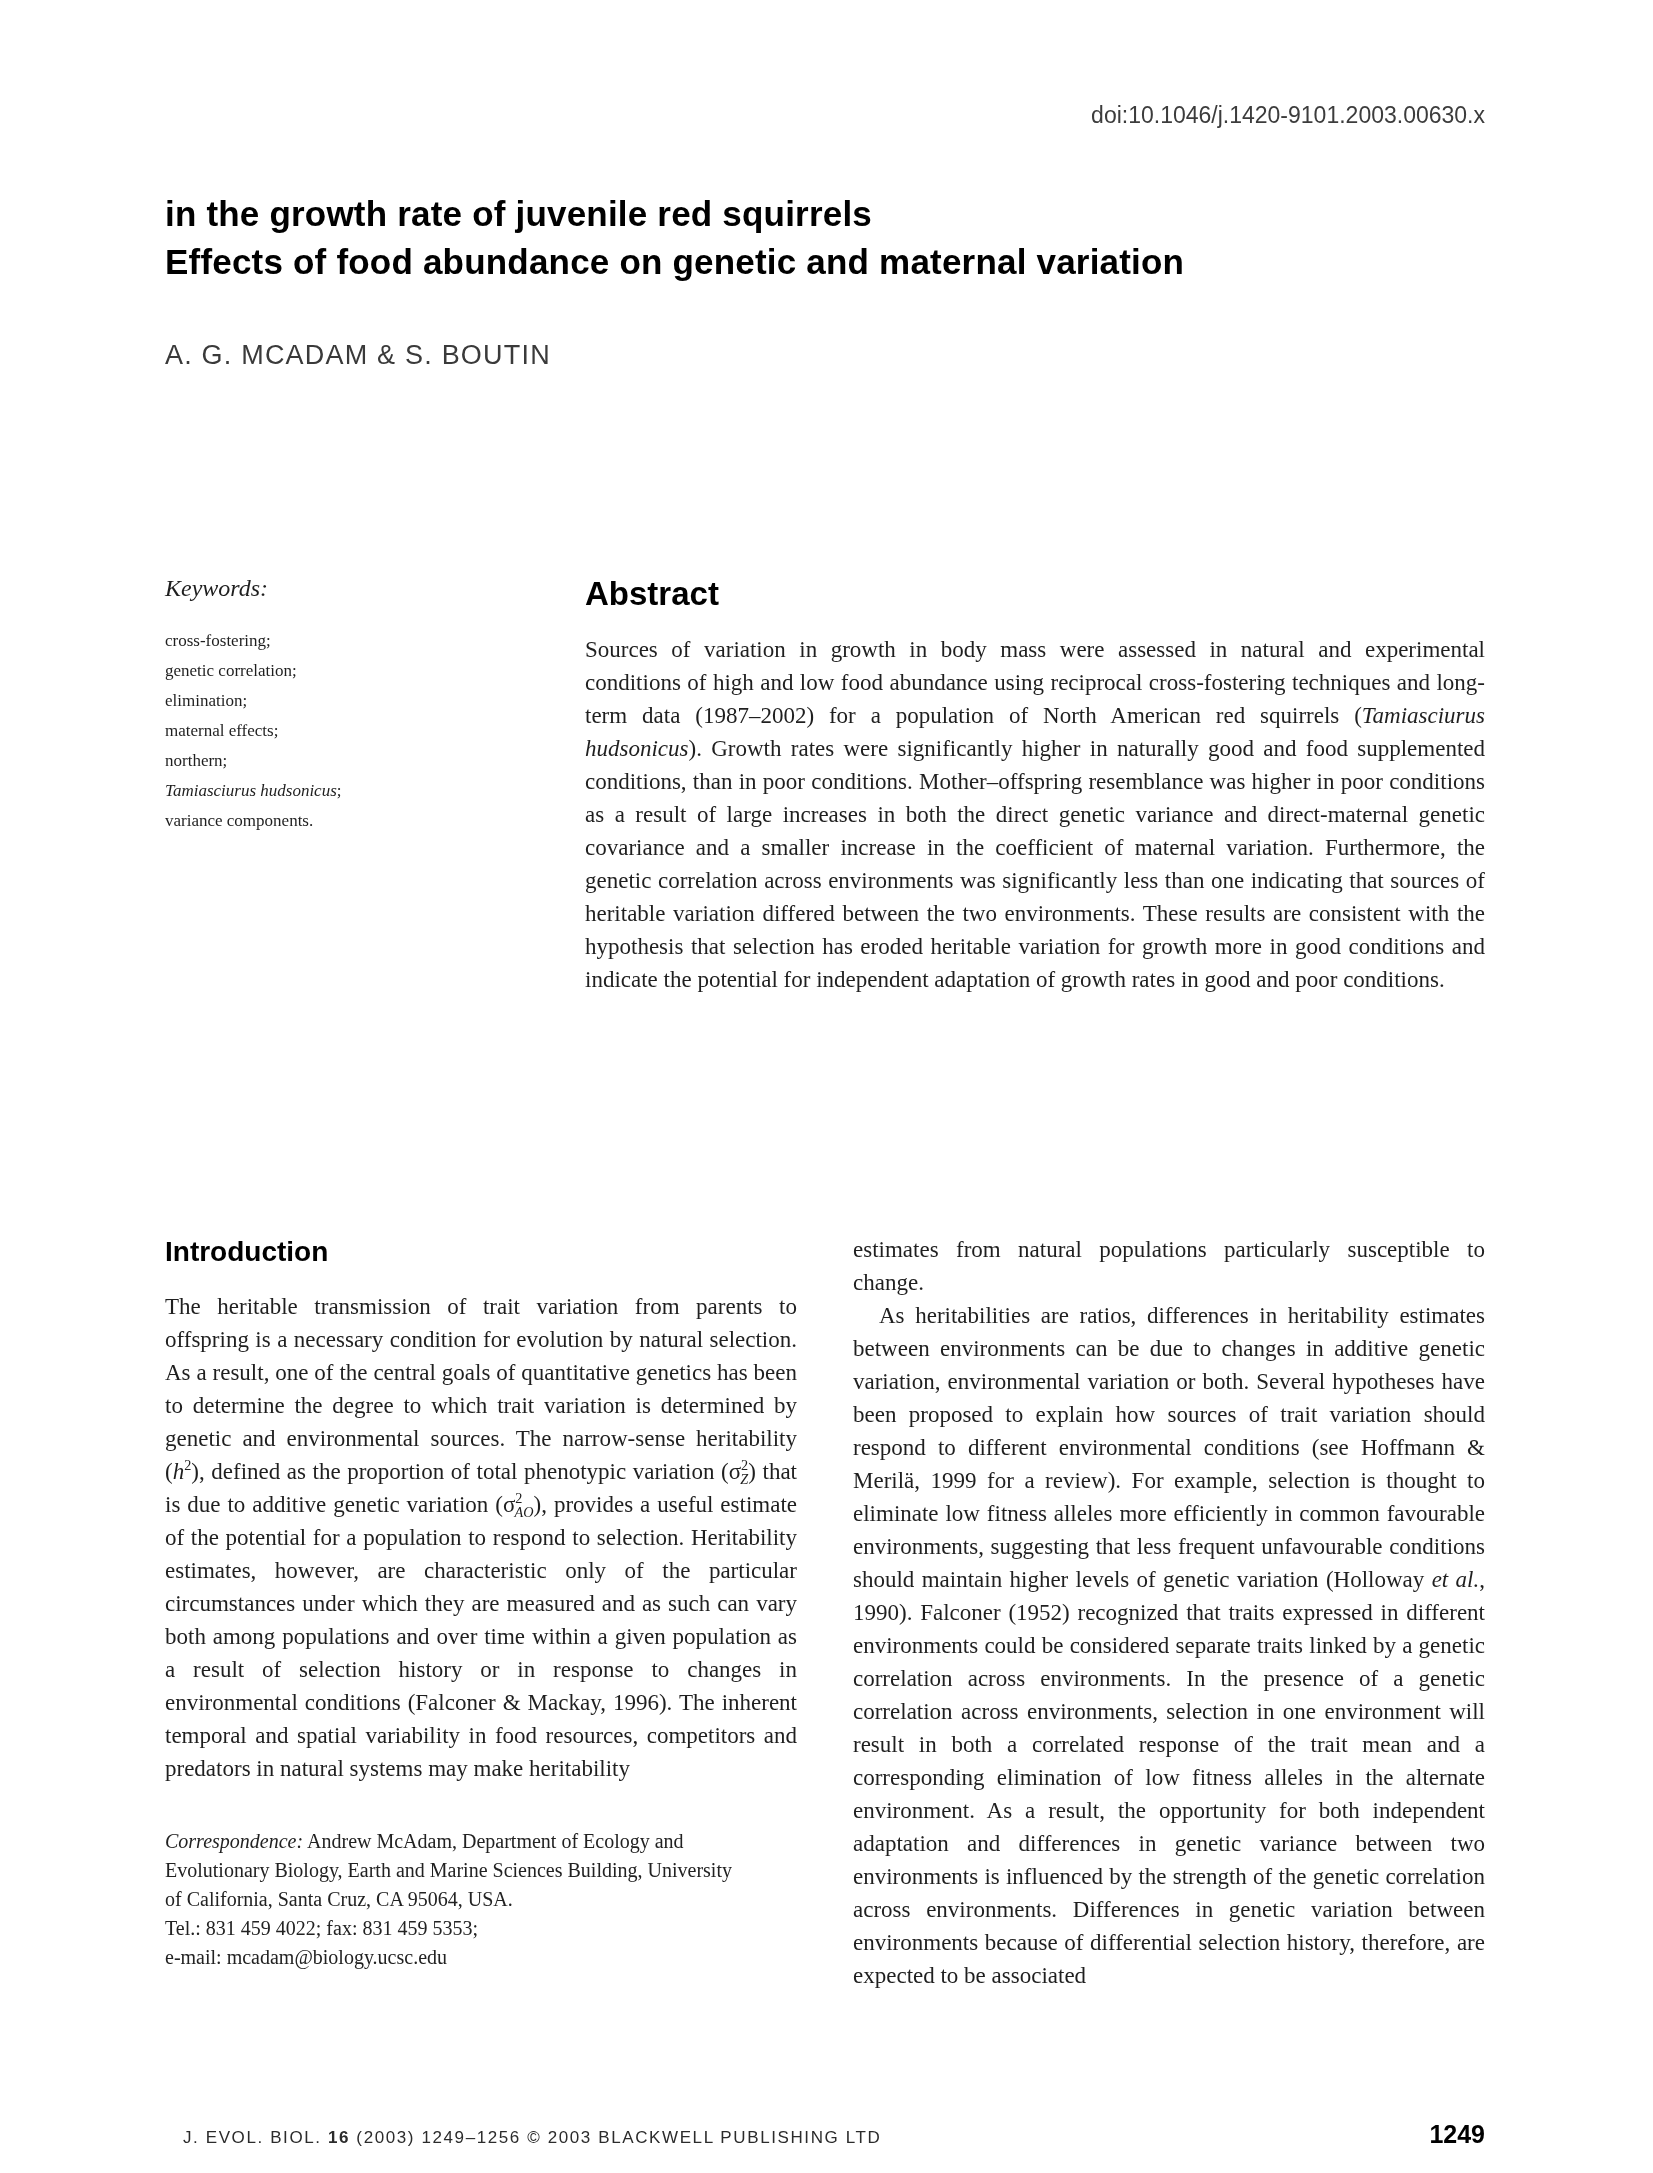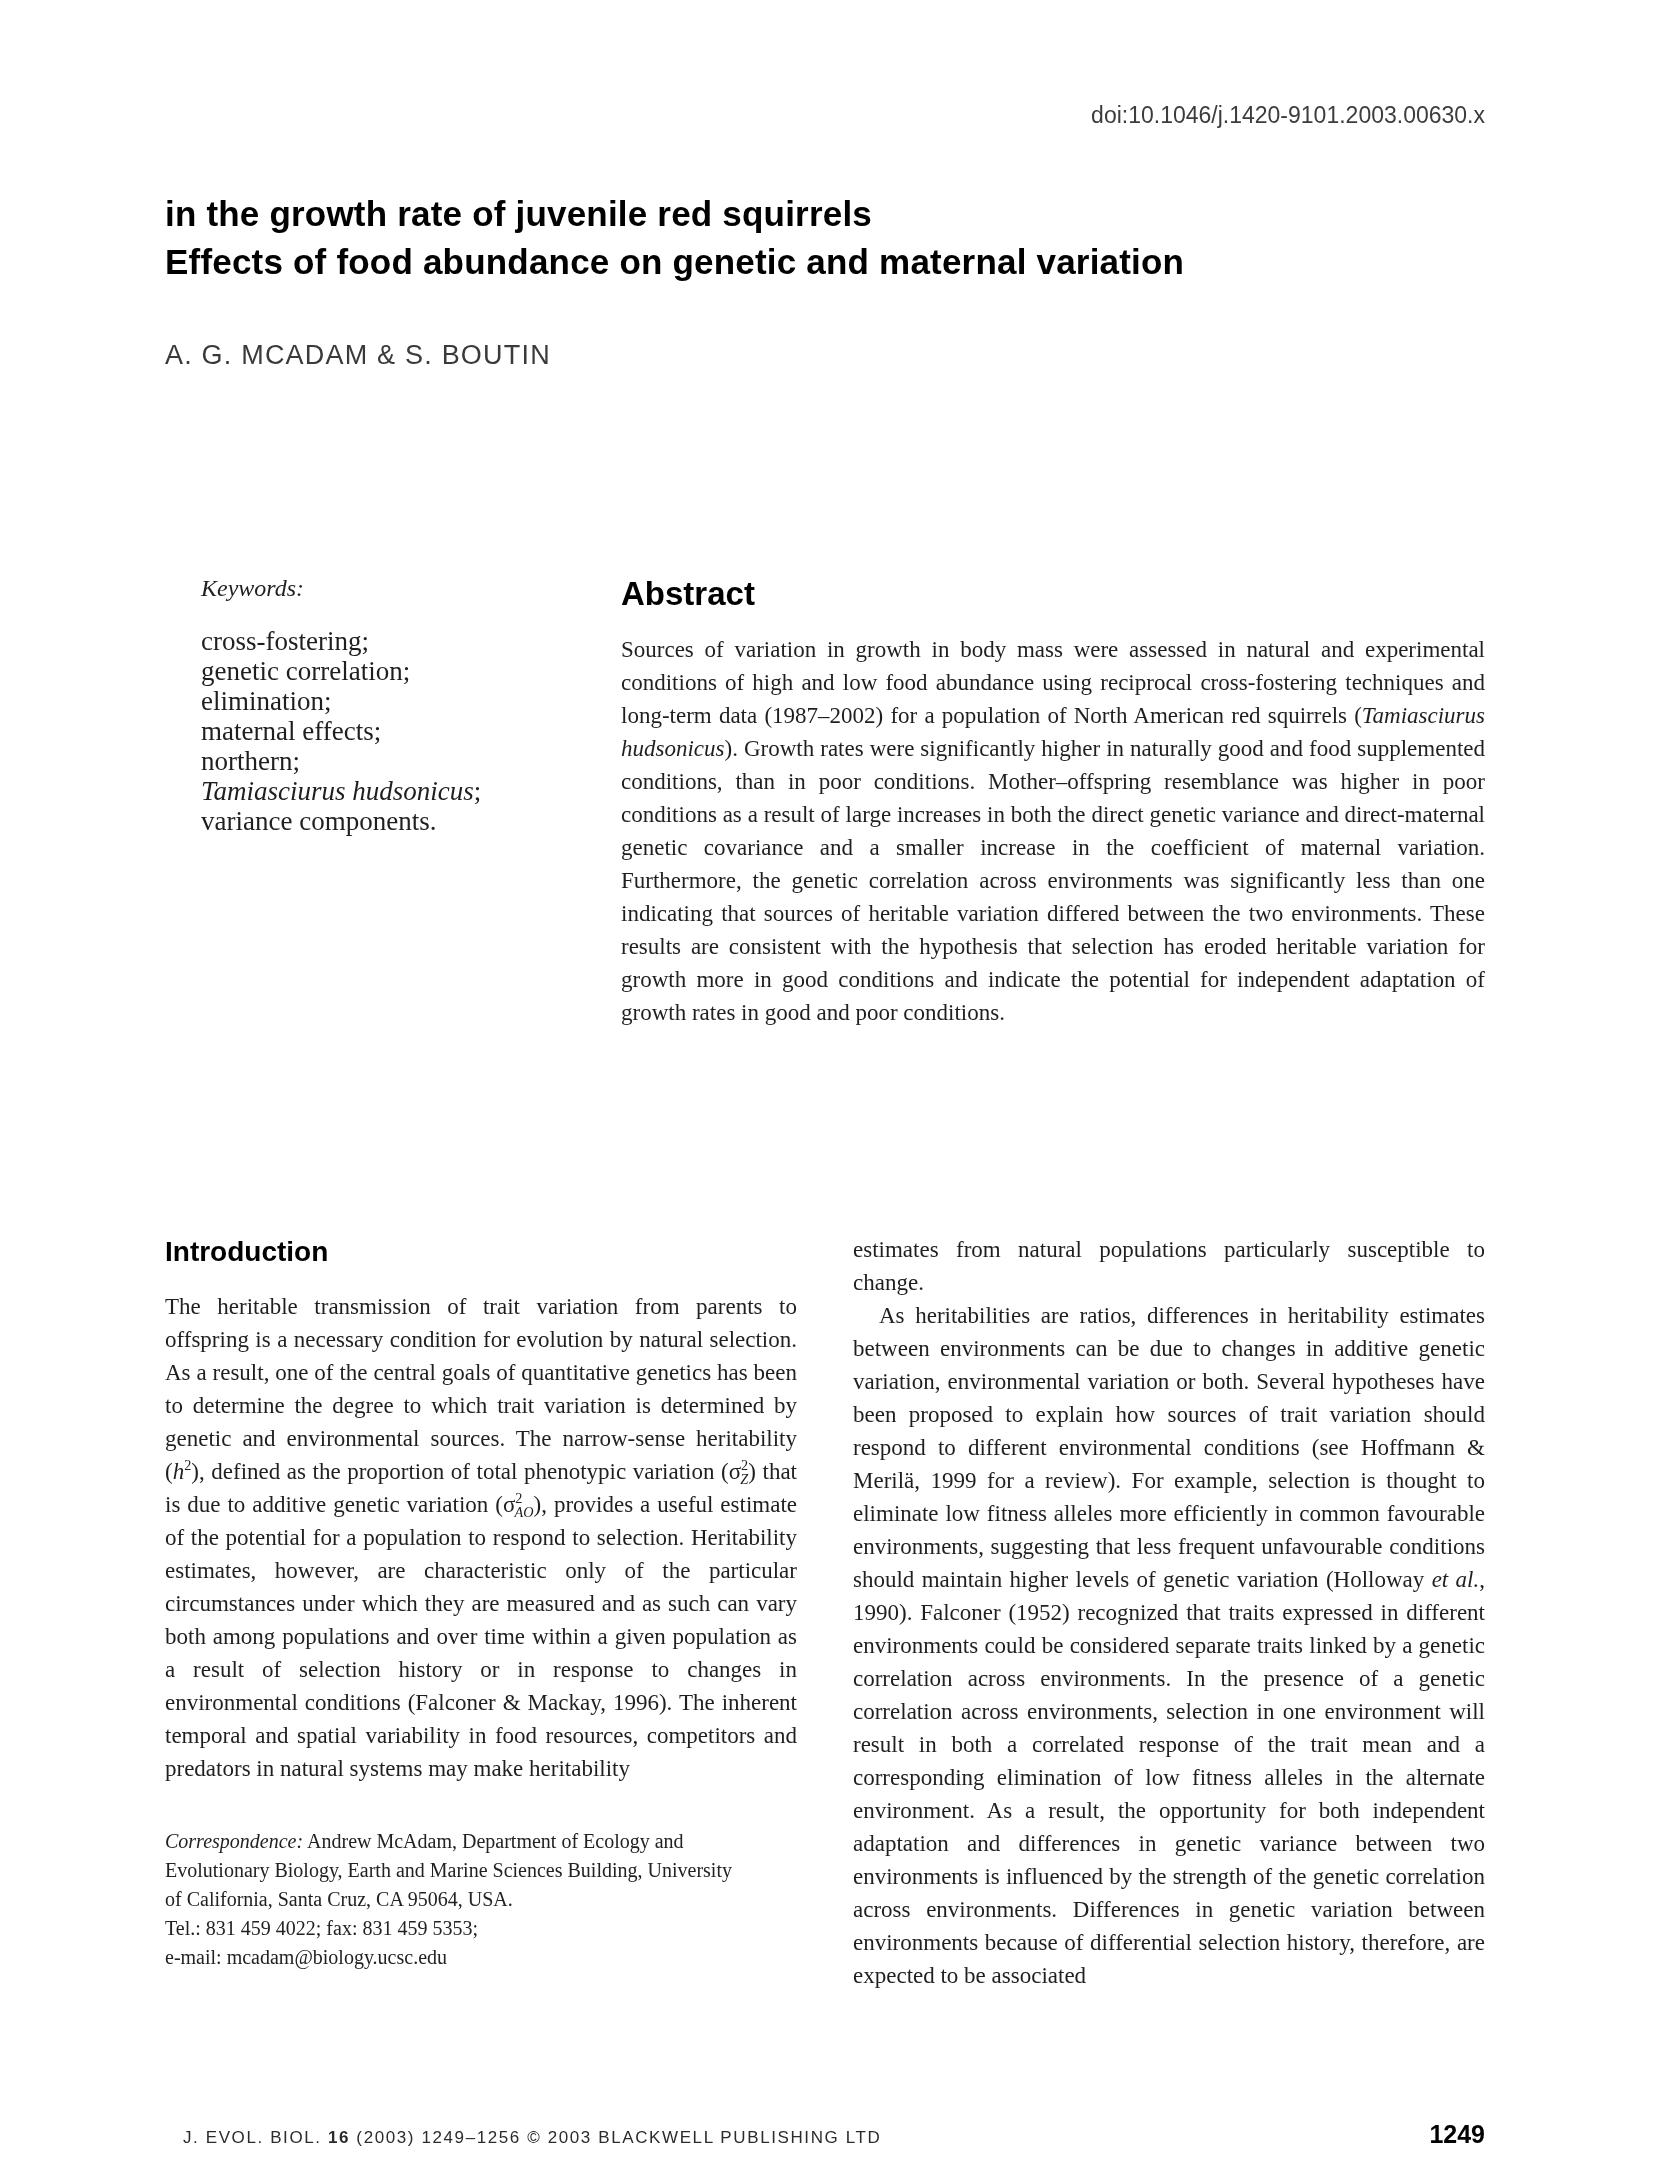--- a/index.html
+++ b/index.html
@@ -34,23 +34,23 @@
 
   .affiliation {
     position: absolute; left: 165px; top: 390px;
     font-style: italic; font-size: 21px; color: #222;
   }
 
   .abstract-row {
     position: absolute; left: 165px; top: 575px; right: 168px;
     display: flex;
   }
-  .kw-col { width: 420px; flex: 0 0 420px; margin-left: 36px; }
+  .kw-col { width: 420px; flex: 0 0 420px; }
   .kw-label { font-style: italic; font-size: 24px; margin-bottom: 24px; }
-  .kw-item { font-size: 27px; line-height: 30px; }
+  .kw-item { font-size: 17px; line-height: 30px; }
 
   .abs-col { flex: 1; }
   .abs-heading {
     font-family: "Liberation Sans", sans-serif;
     font-weight: bold; font-size: 33px; color: #000;
     margin: 0 0 20px 0;
   }
   .abs-body {
     font-size: 23px; line-height: 33.5px;
     text-align: justify;

